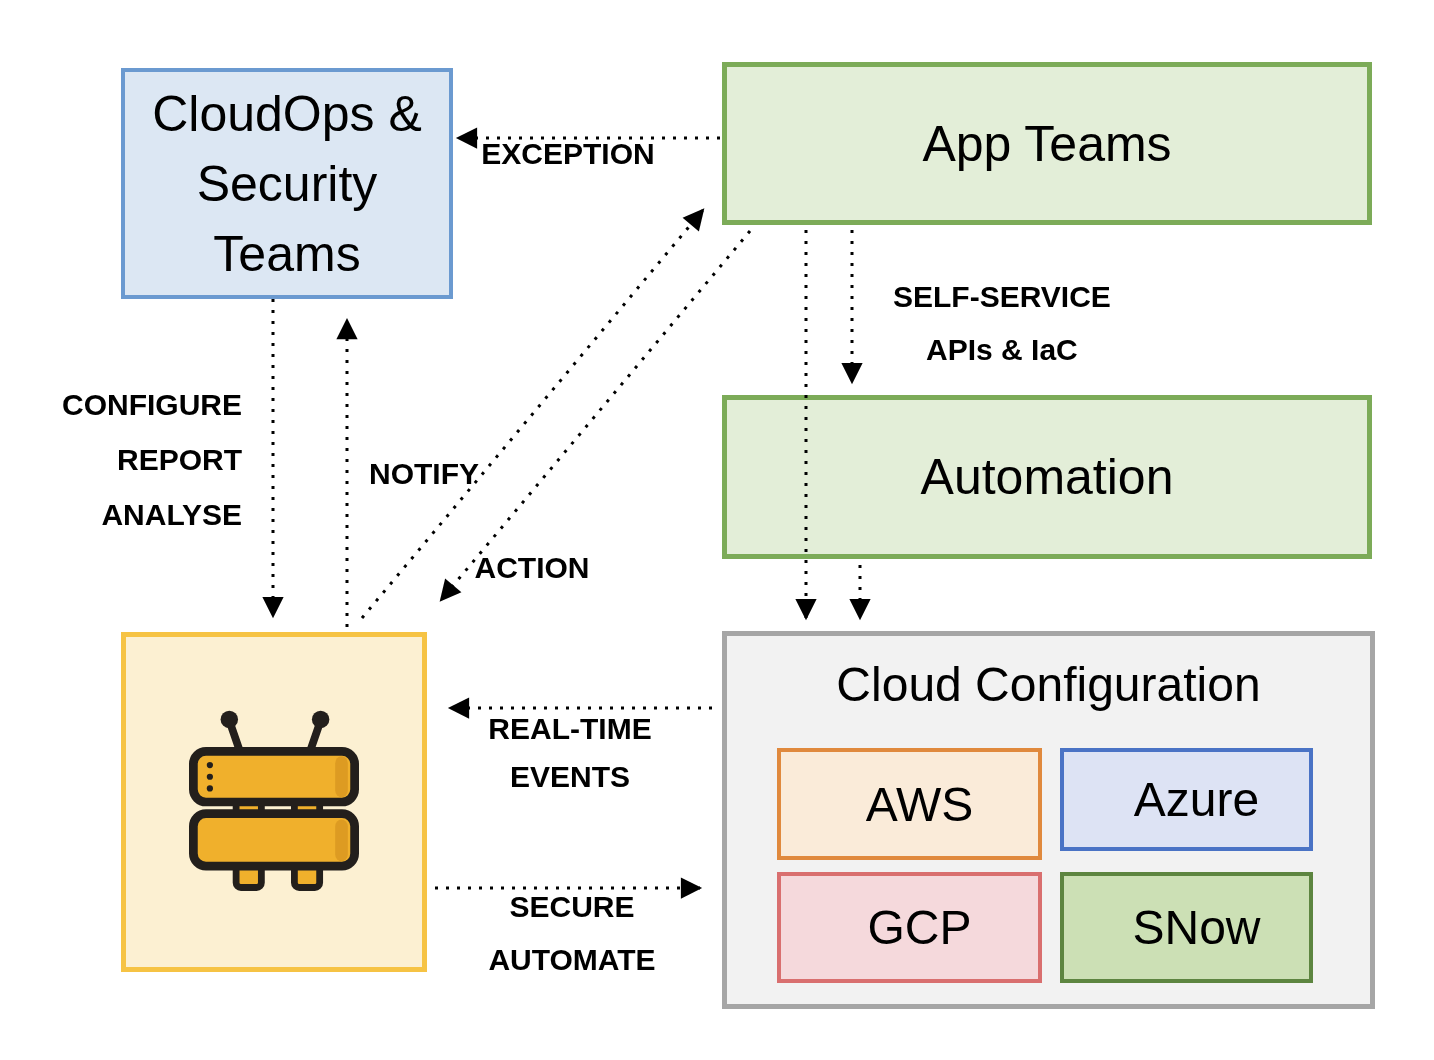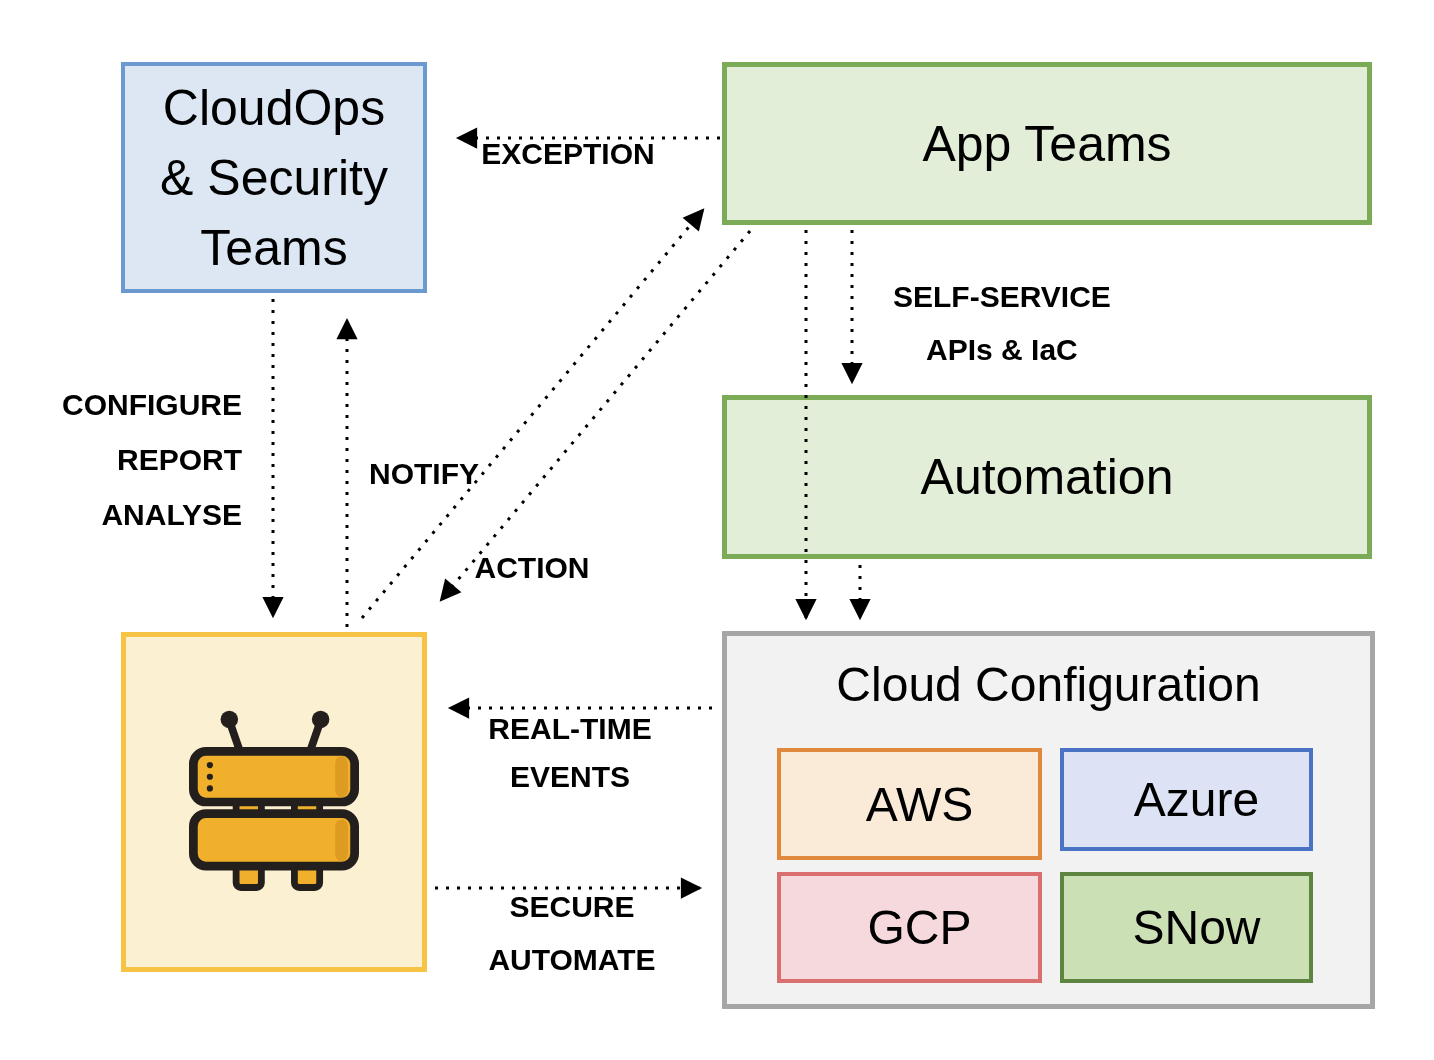--- a/index.html
+++ b/index.html
@@ -13,21 +13,21 @@
   }
   .node{
     position:absolute;
     display:flex;align-items:center;justify-content:center;
     text-align:center;
     box-sizing:border-box;
   }
   .node-label{font-weight:400;color:#000;}
   
   .cloudops{
-    left:121px;top:62px;width:306px;height:231px;
+    left:121px;top:68px;width:332px;height:231px;
     background:var(--cloudops-fill);
     border:4px solid var(--cloudops-border);
     font-size:50px;line-height:70px;
     padding:14px 18px;
   }
   .appteams{
     left:722px;top:62px;width:650px;height:163px;
     background:var(--green-fill);
     border:5px solid var(--green-border);
     font-size:50px;

